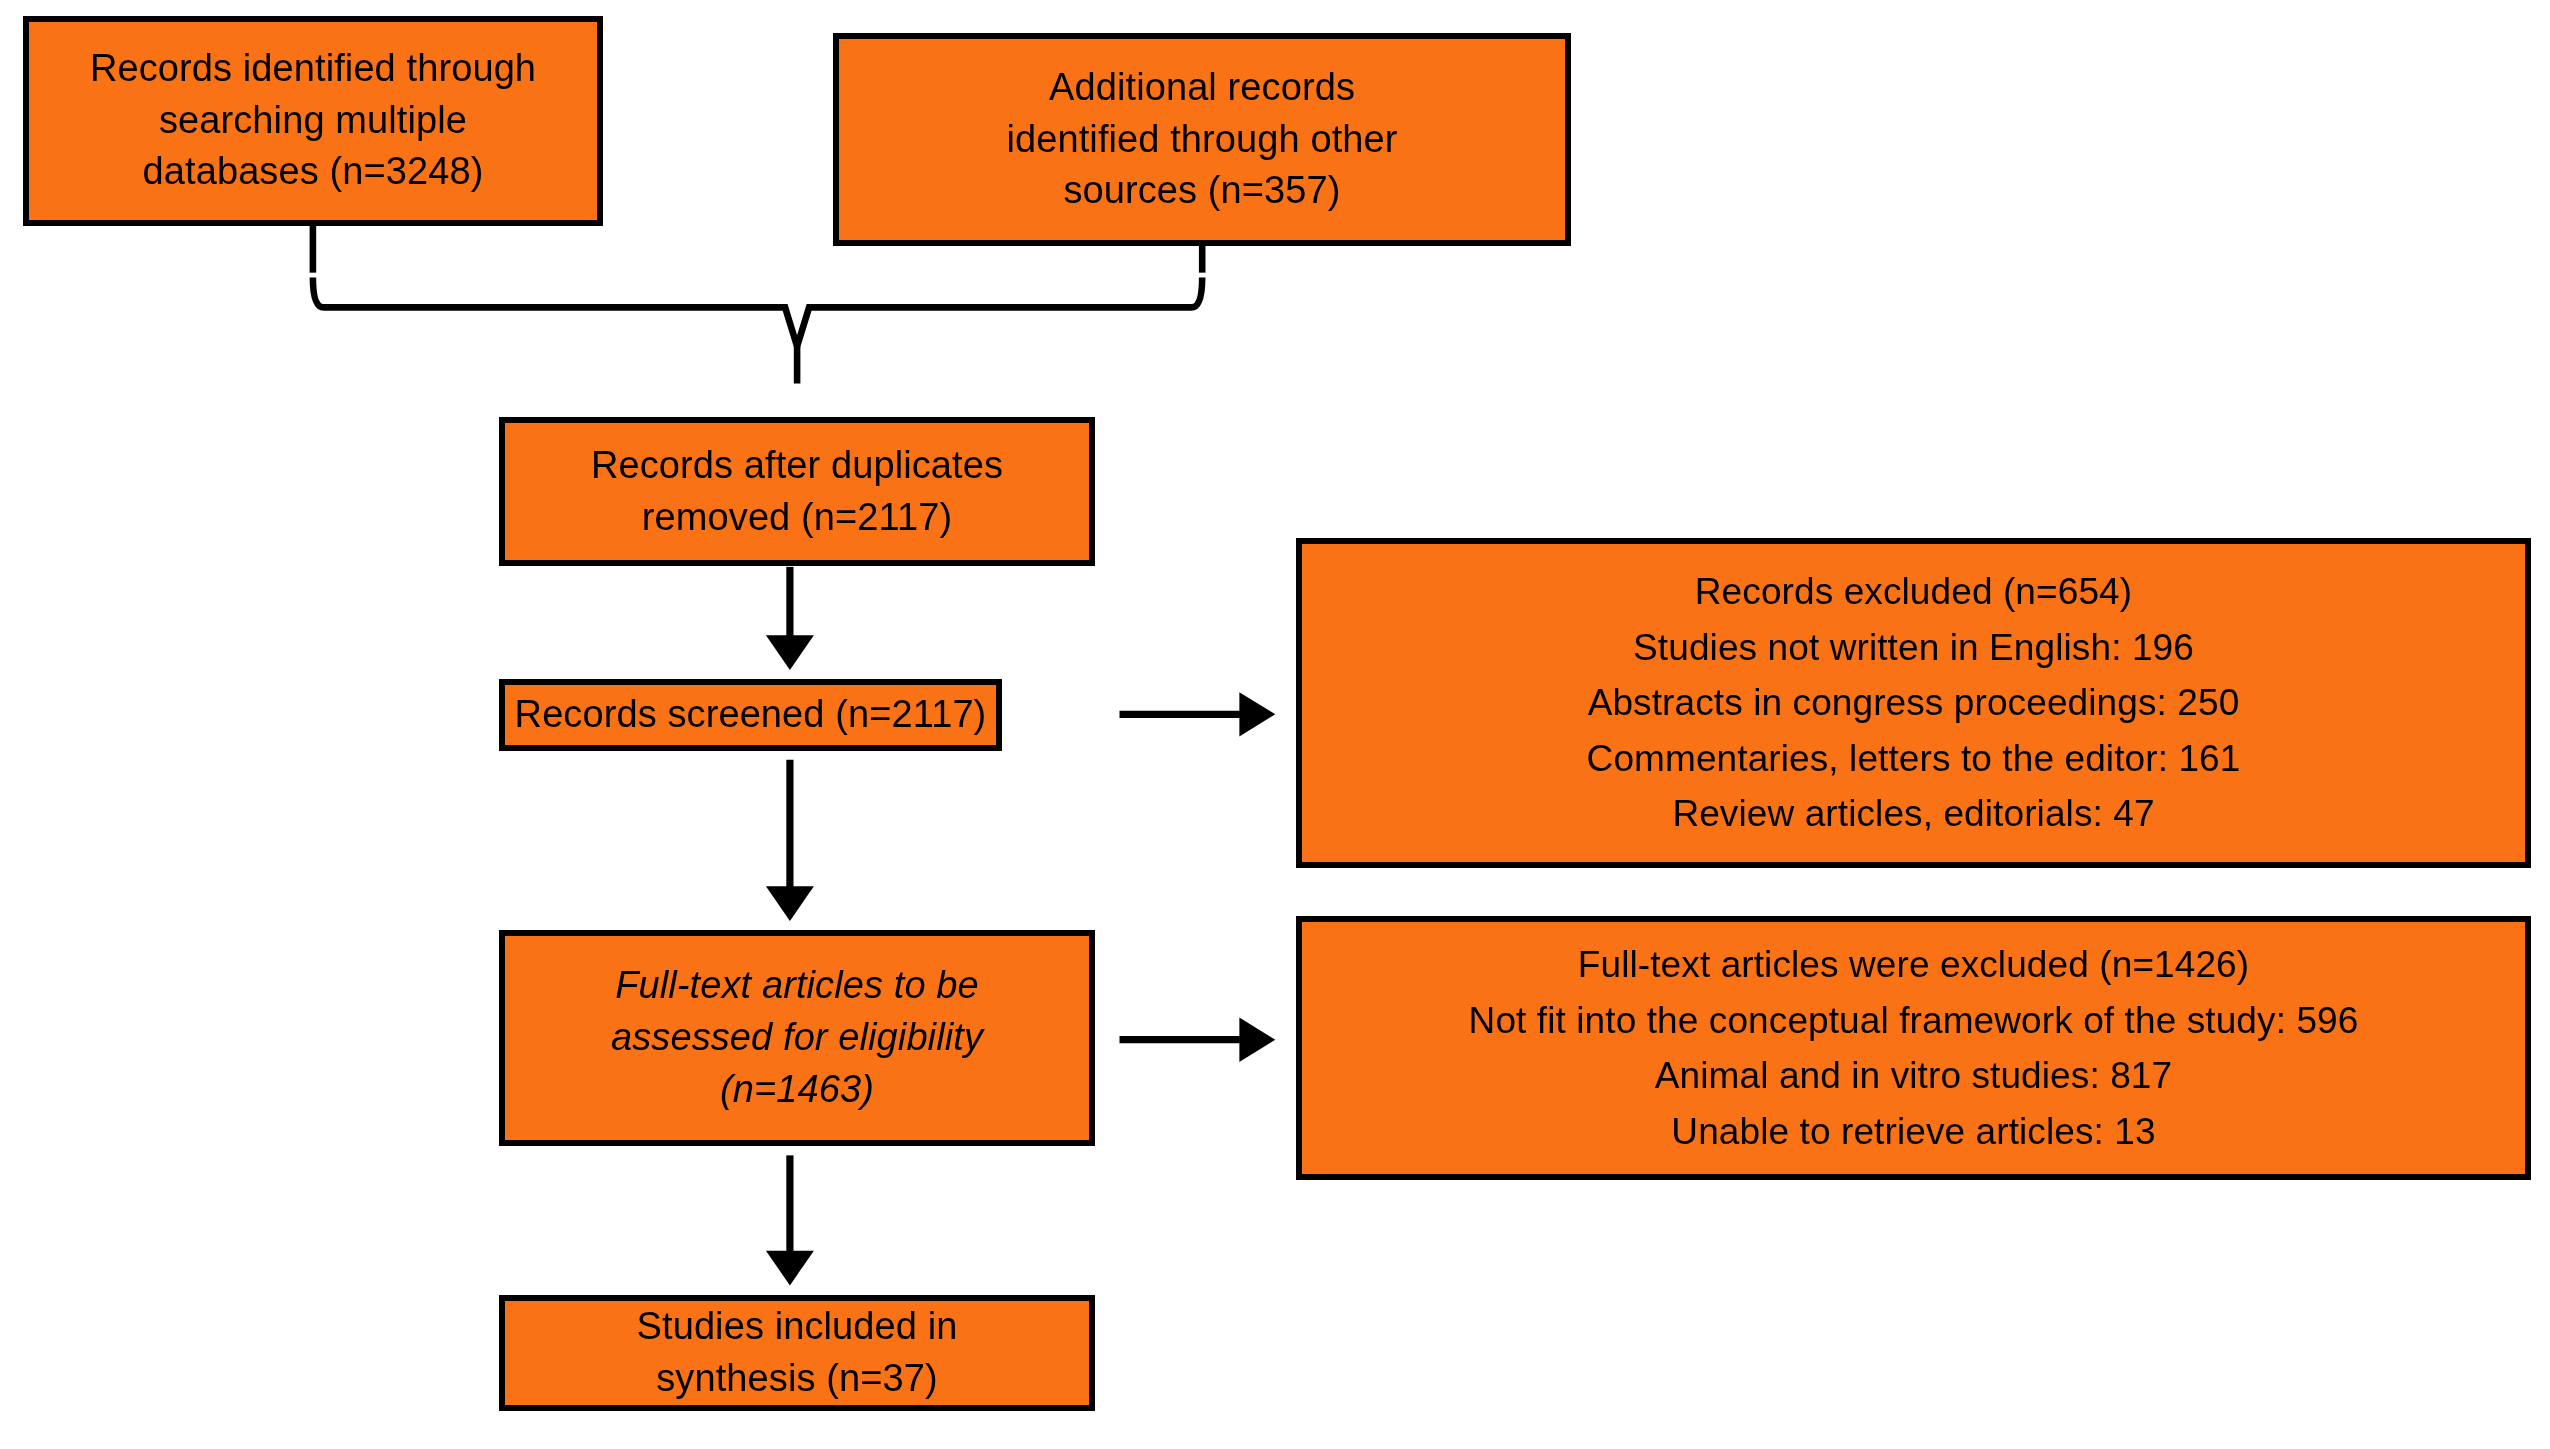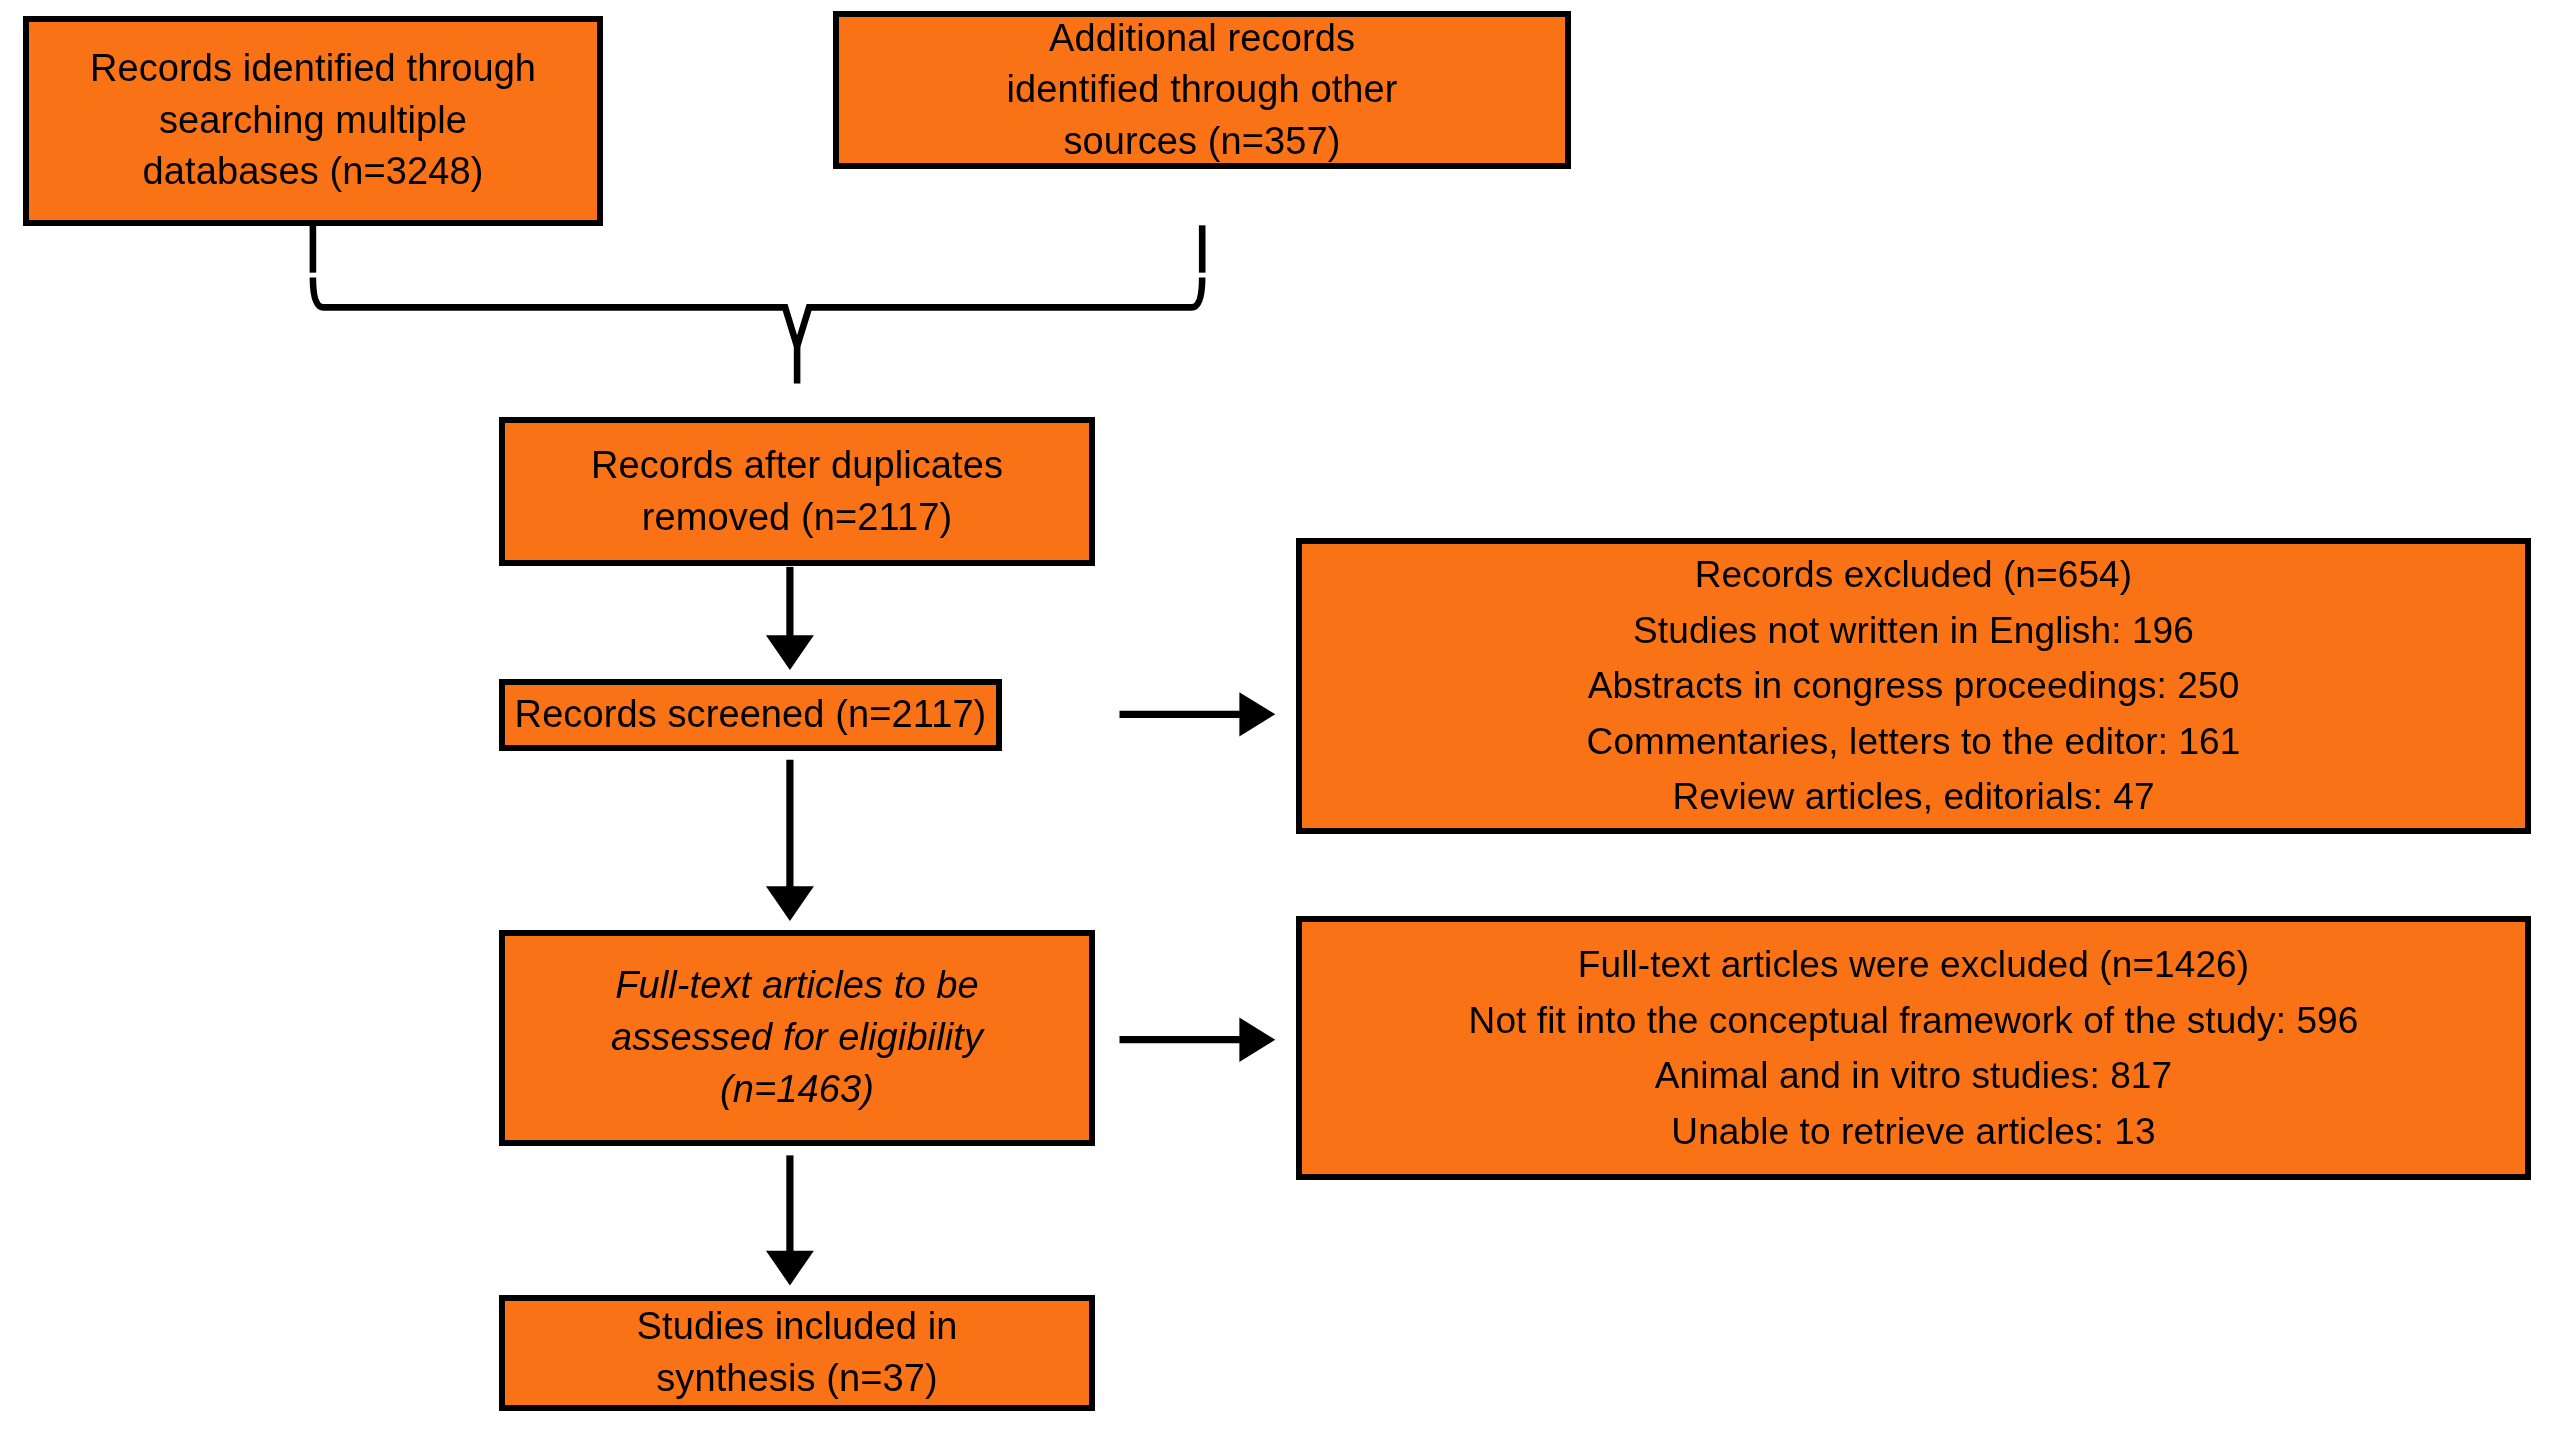--- a/index.html
+++ b/index.html
@@ -27,24 +27,24 @@
     text-align: center;
     color: #000000;
     font-size: 38px;
     line-height: 1.36;
     letter-spacing: 0.1px;
   }
   .node .ln { display: block; white-space: nowrap; }
 
   
   #n-db        { left: 23px;   top: 15.6px;   width: 580px;  height: 210px; }
-  #n-other     { left: 833px; top: 11px;   width: 738px; height: 158px; }
+  #n-other     { left: 833px; top: 33px;   width: 738px; height: 213px; }
   #n-dupes     { left: 499px;  top: 417px;  width: 596px;  height: 149px; }
   #n-screened  { left: 499px;  top: 679px; width: 503px;  height: 72px; }
-  #n-excluded  { left: 1296px; top: 538px;  width: 1235px; height: 296px; }
+  #n-excluded  { left: 1296px; top: 538px;  width: 1235px; height: 330px; }
   #n-fulltext  { left: 499px;  top: 930px; width: 596px;  height: 216px; font-style: italic; }
   #n-ftexcl    { left: 1296px; top: 916px; width: 1235px; height: 264px; }
   #n-included  { left: 499px;  top: 1295px; width: 596px;  height: 116px; }
 
   .node.dense { font-size: 37px; line-height: 1.50; }
 
   
   #wires {
     position: absolute;
     left: 0; top: 0;

